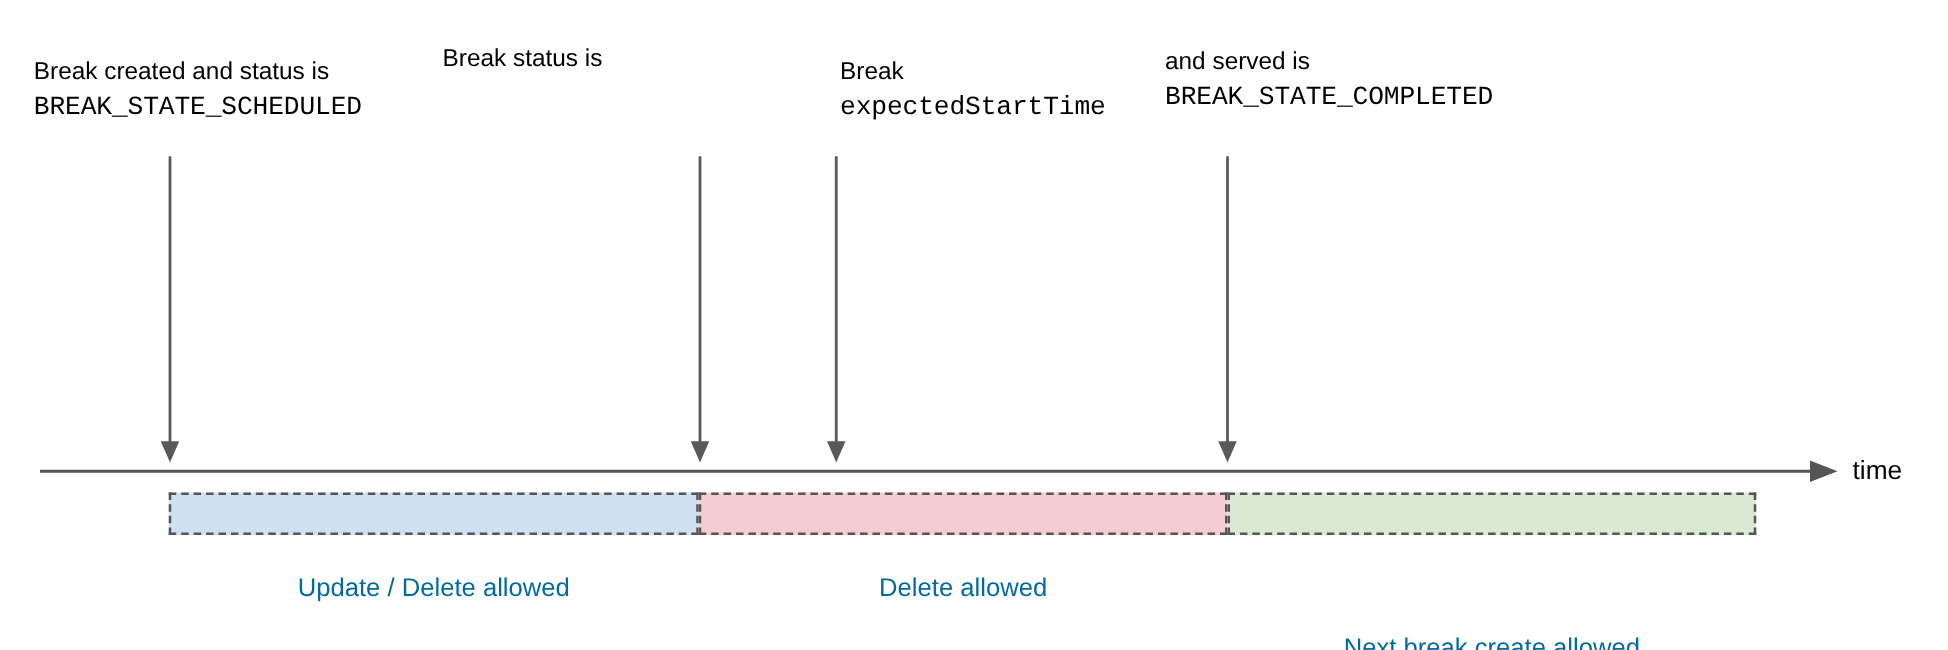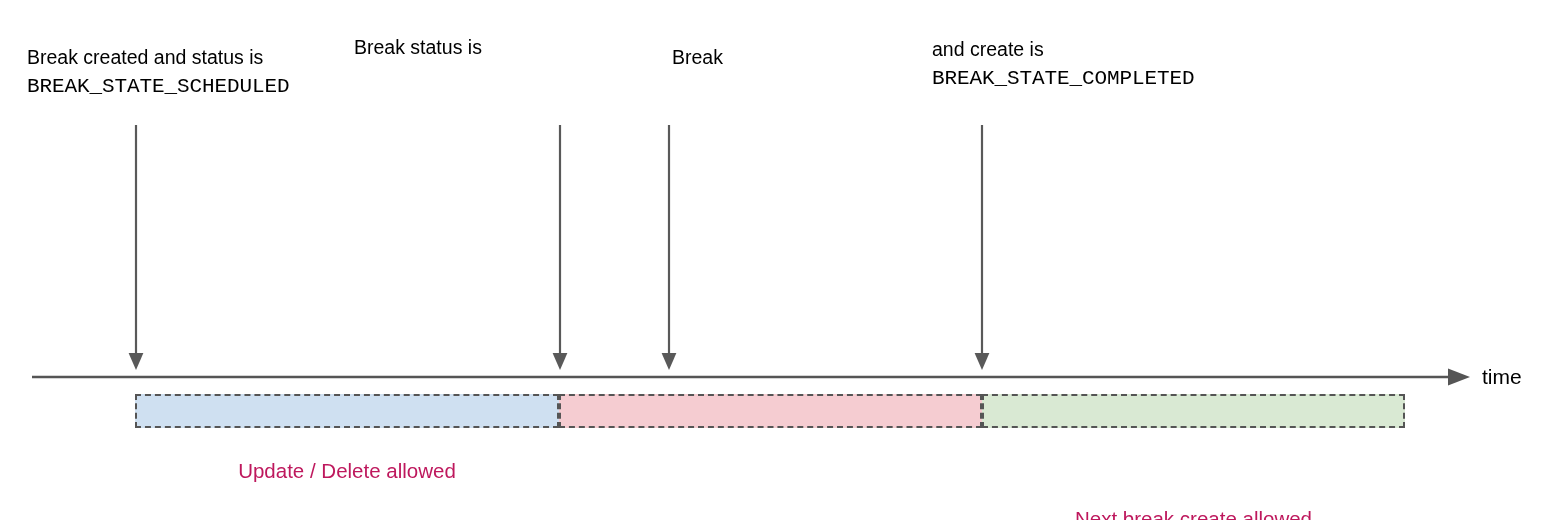--- a/index.html
+++ b/index.html
@@ -70,45 +70,46 @@
     box-sizing: border-box;
     border: 2.2px dashed #555555;
   }
 
   
   .phase-caption {
     position: absolute;
     top: 459px;
     text-align: center;
     font-size: 20.5px;
-    color: #be185d;
+    color: #0369a1;
     font-family: "Liberation Sans", sans-serif;
     white-space: nowrap;
   }
 </style>
 </head>
 <body>
 
 <div id="canvas">
 
   <div class="annotation" id="annotation-0" style="left: 27px; top: 43px;">
     <div class="plain">Break created and status is</div>
     <div class="code">BREAK_STATE_SCHEDULED</div>
   </div>
 
   <div class="annotation" id="annotation-1" style="left: 354px; top: 33px; text-align: right;">
     <div class="plain">Break status is</div>
   </div>
 
   <div class="annotation" id="annotation-2" style="left: 672px; top: 43px;">
     <div class="plain">Break</div>
+    <div class="code">expectedStartTime</div>
   </div>
 
   <div class="annotation" id="annotation-3" style="left: 932px; top: 35px;">
-    <div class="plain">and create is</div>
+    <div class="plain">and served is</div>
     <div class="code">BREAK_STATE_COMPLETED</div>
   </div>
 
   <svg class="marker-arrow" id="marker-arrow-0" width="24" height="245" viewBox="0 0 24 245" style="left: 124px; top: 125px; height: 245px;">
     <line x1="12" y1="0" x2="12" y2="229" stroke="#595959" stroke-width="2.2"></line>
     <polygon points="12,245 4.6,228 19.4,228" fill="#595959"></polygon>
   </svg>
   <svg class="marker-arrow" id="marker-arrow-1" width="24" height="245" viewBox="0 0 24 245" style="left: 548px; top: 125px; height: 245px;">
     <line x1="12" y1="0" x2="12" y2="229" stroke="#595959" stroke-width="2.2"></line>
     <polygon points="12,245 4.6,228 19.4,228" fill="#595959"></polygon>
@@ -126,15 +127,16 @@
     <line x1="32" y1="19" x2="1452" y2="19" stroke="#555555" stroke-width="2.4"></line>
     <polygon points="1470,19 1448,10.4 1448,27.6" fill="#555555"></polygon>
   </svg>
   <div id="time-axis-label">time</div>
 
   <div class="phase-bar" id="phase-bar-0" style="left: 135px; width: 424px; background: rgb(207, 224, 241); border-color: rgb(85, 85, 85);"></div>
   <div class="phase-bar" id="phase-bar-1" style="left: 559px; width: 423px; background: rgb(245, 204, 209); border-color: rgb(85, 85, 85);"></div>
   <div class="phase-bar" id="phase-bar-2" style="left: 982px; width: 423px; background: rgb(217, 233, 211); border-color: rgb(85, 85, 85);"></div>
 
   <div class="phase-caption" id="phase-caption-0" style="left: 135px; width: 424px;">Update / Delete allowed</div>
+  <div class="phase-caption" id="phase-caption-1" style="left: 559px; width: 423px;">Delete allowed</div>
   <div class="phase-caption" id="phase-caption-2" style="left: 982px; width: 423px; margin-top: 48px;">Next break create allowed</div>
 
 </div>
 
 </body></html>

